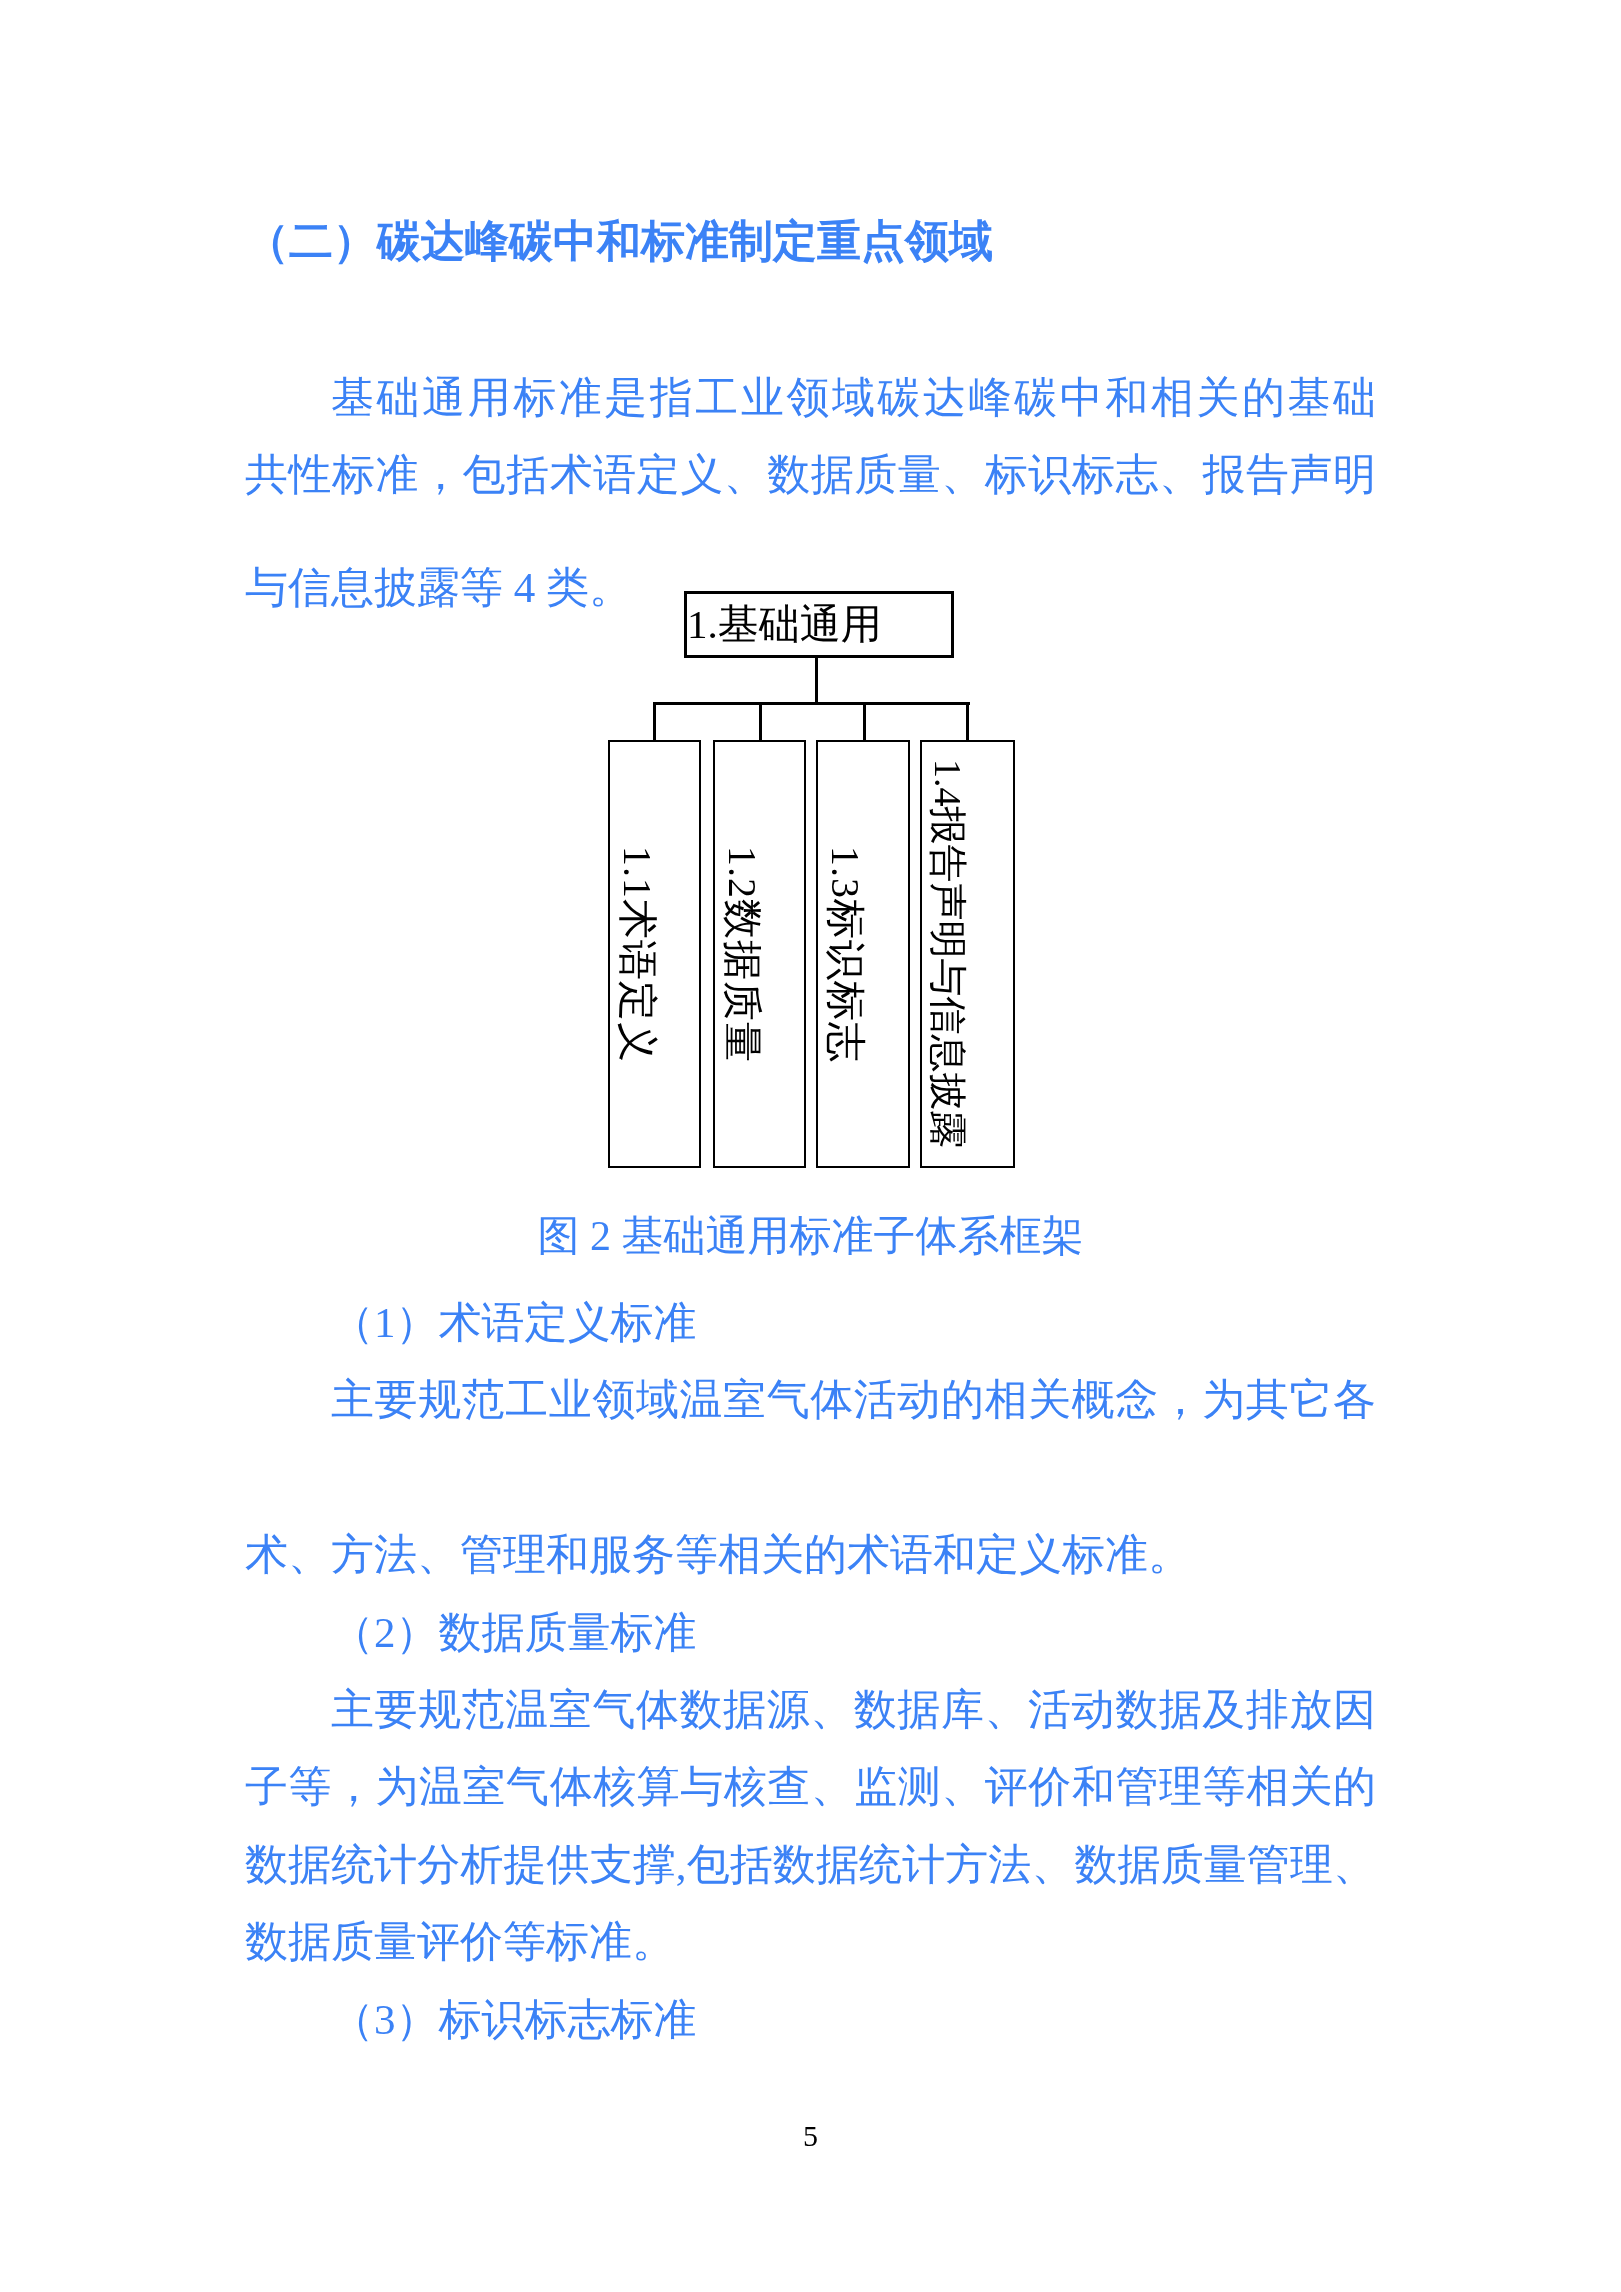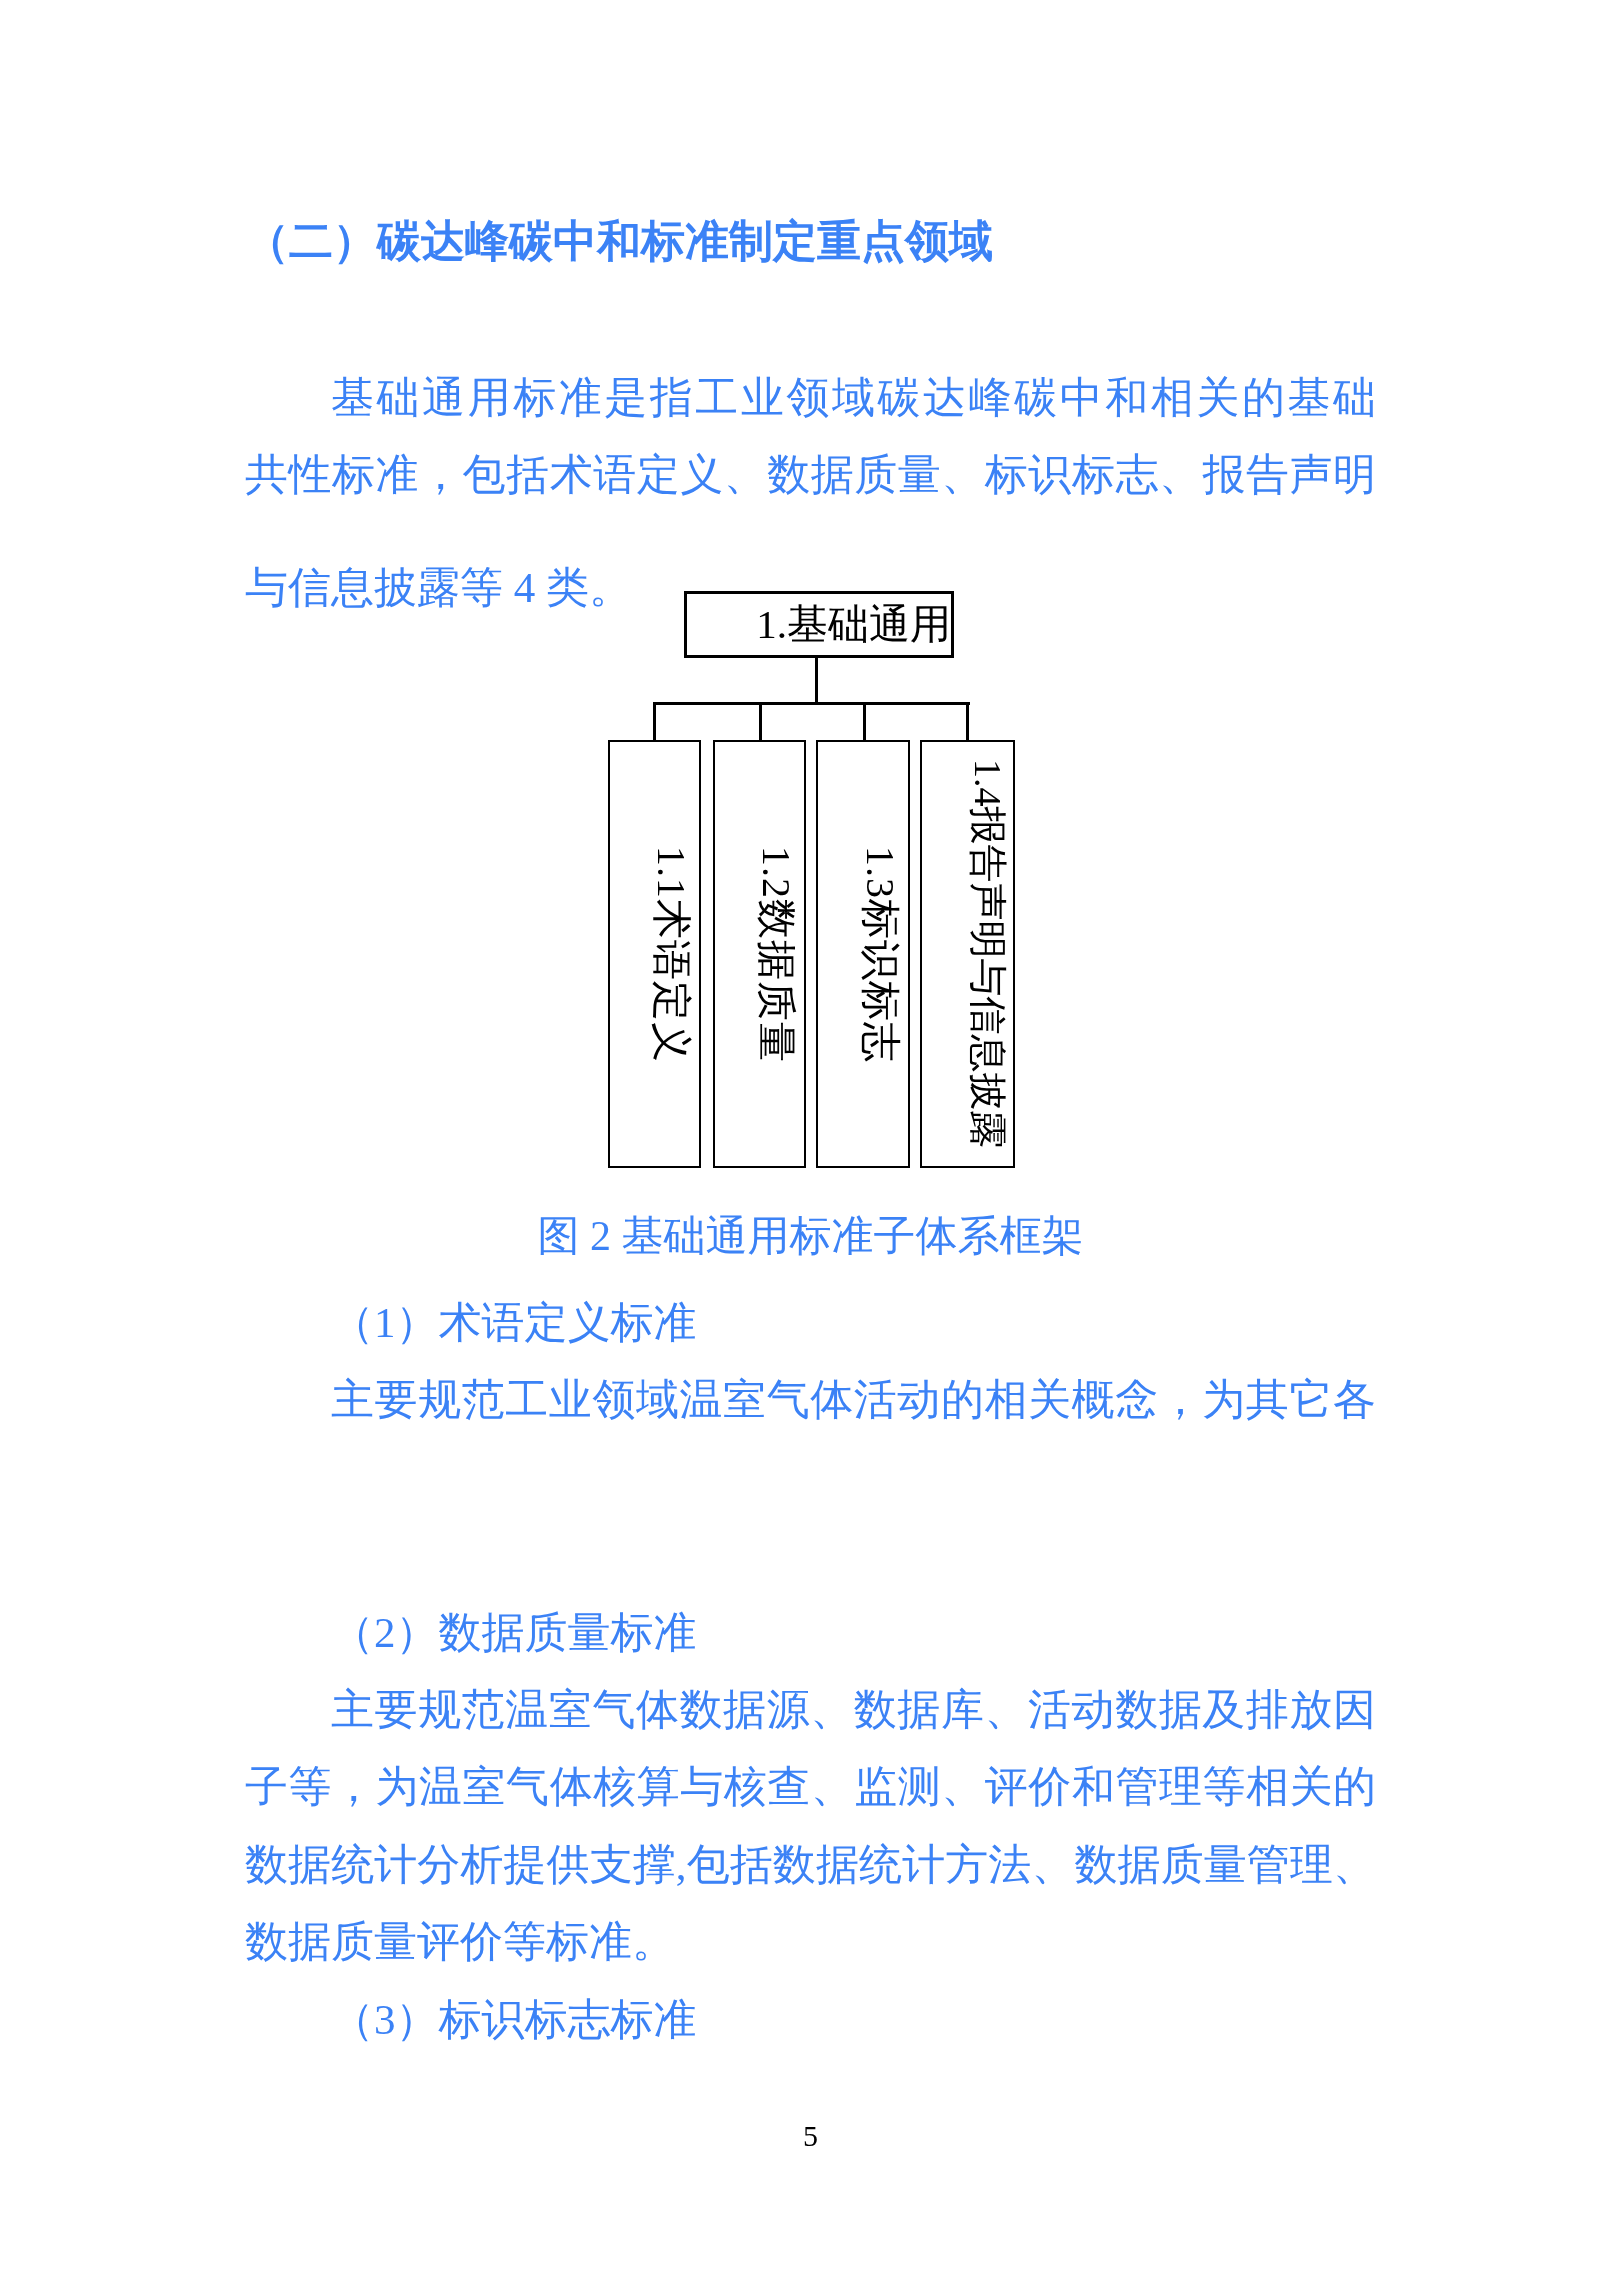--- a/index.html
+++ b/index.html
@@ -22,21 +22,21 @@
   .ind  { text-indent:86px; }
   .sec-heading { font-weight:700; font-size:44px; }
   .center { text-align:center; }
 
   
   .fig-box {
     position:absolute;
     border:2.9px solid #000;
     box-sizing:border-box;
     background:#fff;
-    display:flex; align-items:center; justify-content:flex-end;
+    display:flex; align-items:center; justify-content:flex-start;
   }
   .fig-root { border-width:3.9px; font-size:41px; }
   .conn { position:absolute; background:#000; }
   .vtext {
     writing-mode:vertical-rl;
     text-orientation:sideways;
     font-size:40px;
     letter-spacing:1px;
     white-space:nowrap;
   }
@@ -77,20 +77,21 @@
     <div class="fig-box" style="left:920px; top:740px; width:95px; height:428px;">
       <span class="vtext" style="font-size:38px; letter-spacing:0;">1.4报告声明与信息披露</span>
     </div>
   </div>
 
   <div class="tline center" style="top:1206px; font-size:42px;">图 2 基础通用标准子体系框架</div>
 
   <div class="tline ind" style="top:1292px;">（1）术语定义标准</div>
 
   <div class="tline just ind" style="top:1369px;">主要规范工业领域温室气体活动的相关概念，为其它各</div>
+  <div class="tline" style="top:1524px;">术、方法、管理和服务等相关的术语和定义标准。</div>
 
   <div class="tline ind" style="top:1602px;">（2）数据质量标准</div>
 
   <div class="tline just ind" style="top:1679px;">主要规范温室气体数据源、数据库、活动数据及排放因</div>
   <div class="tline just" style="top:1756px;">子等，为温室气体核算与核查、监测、评价和管理等相关的</div>
   <div class="tline just" style="top:1834px;">数据统计分析提供支撑,包括数据统计方法、数据质量管理、</div>
   <div class="tline" style="top:1911px;">数据质量评价等标准。</div>
 
   <div class="tline ind" style="top:1989px;">（3）标识标志标准</div>
 

